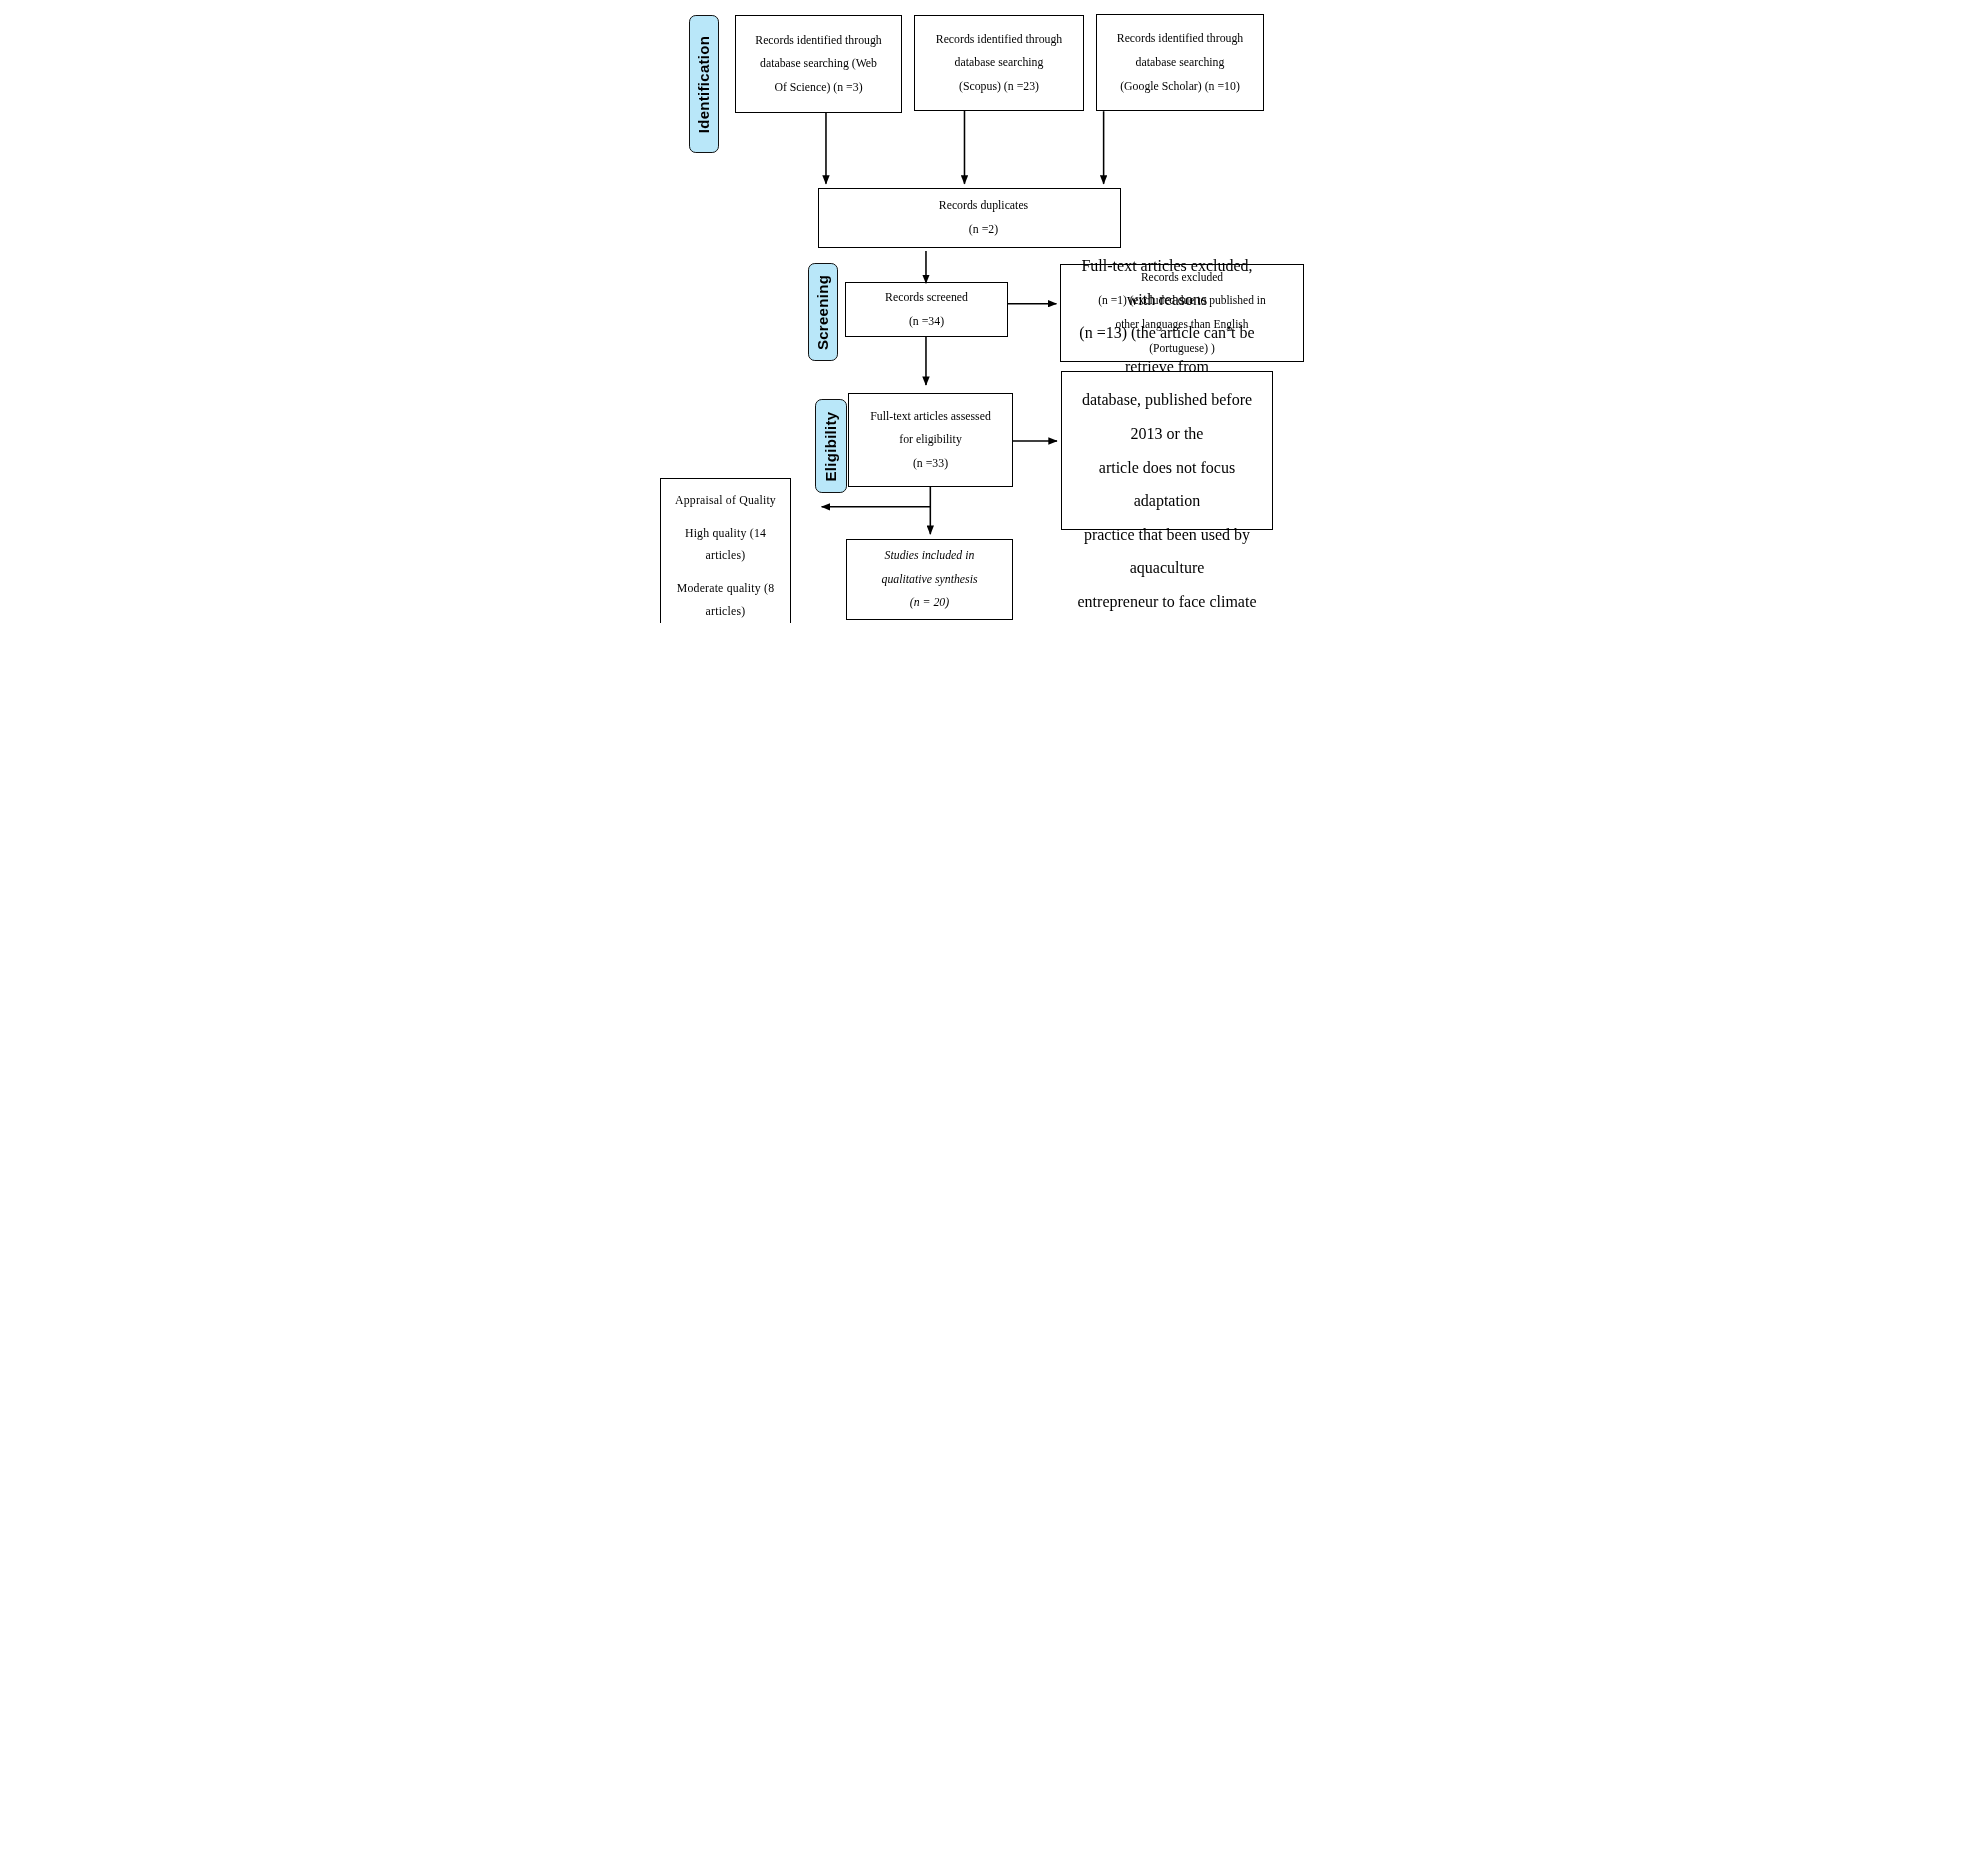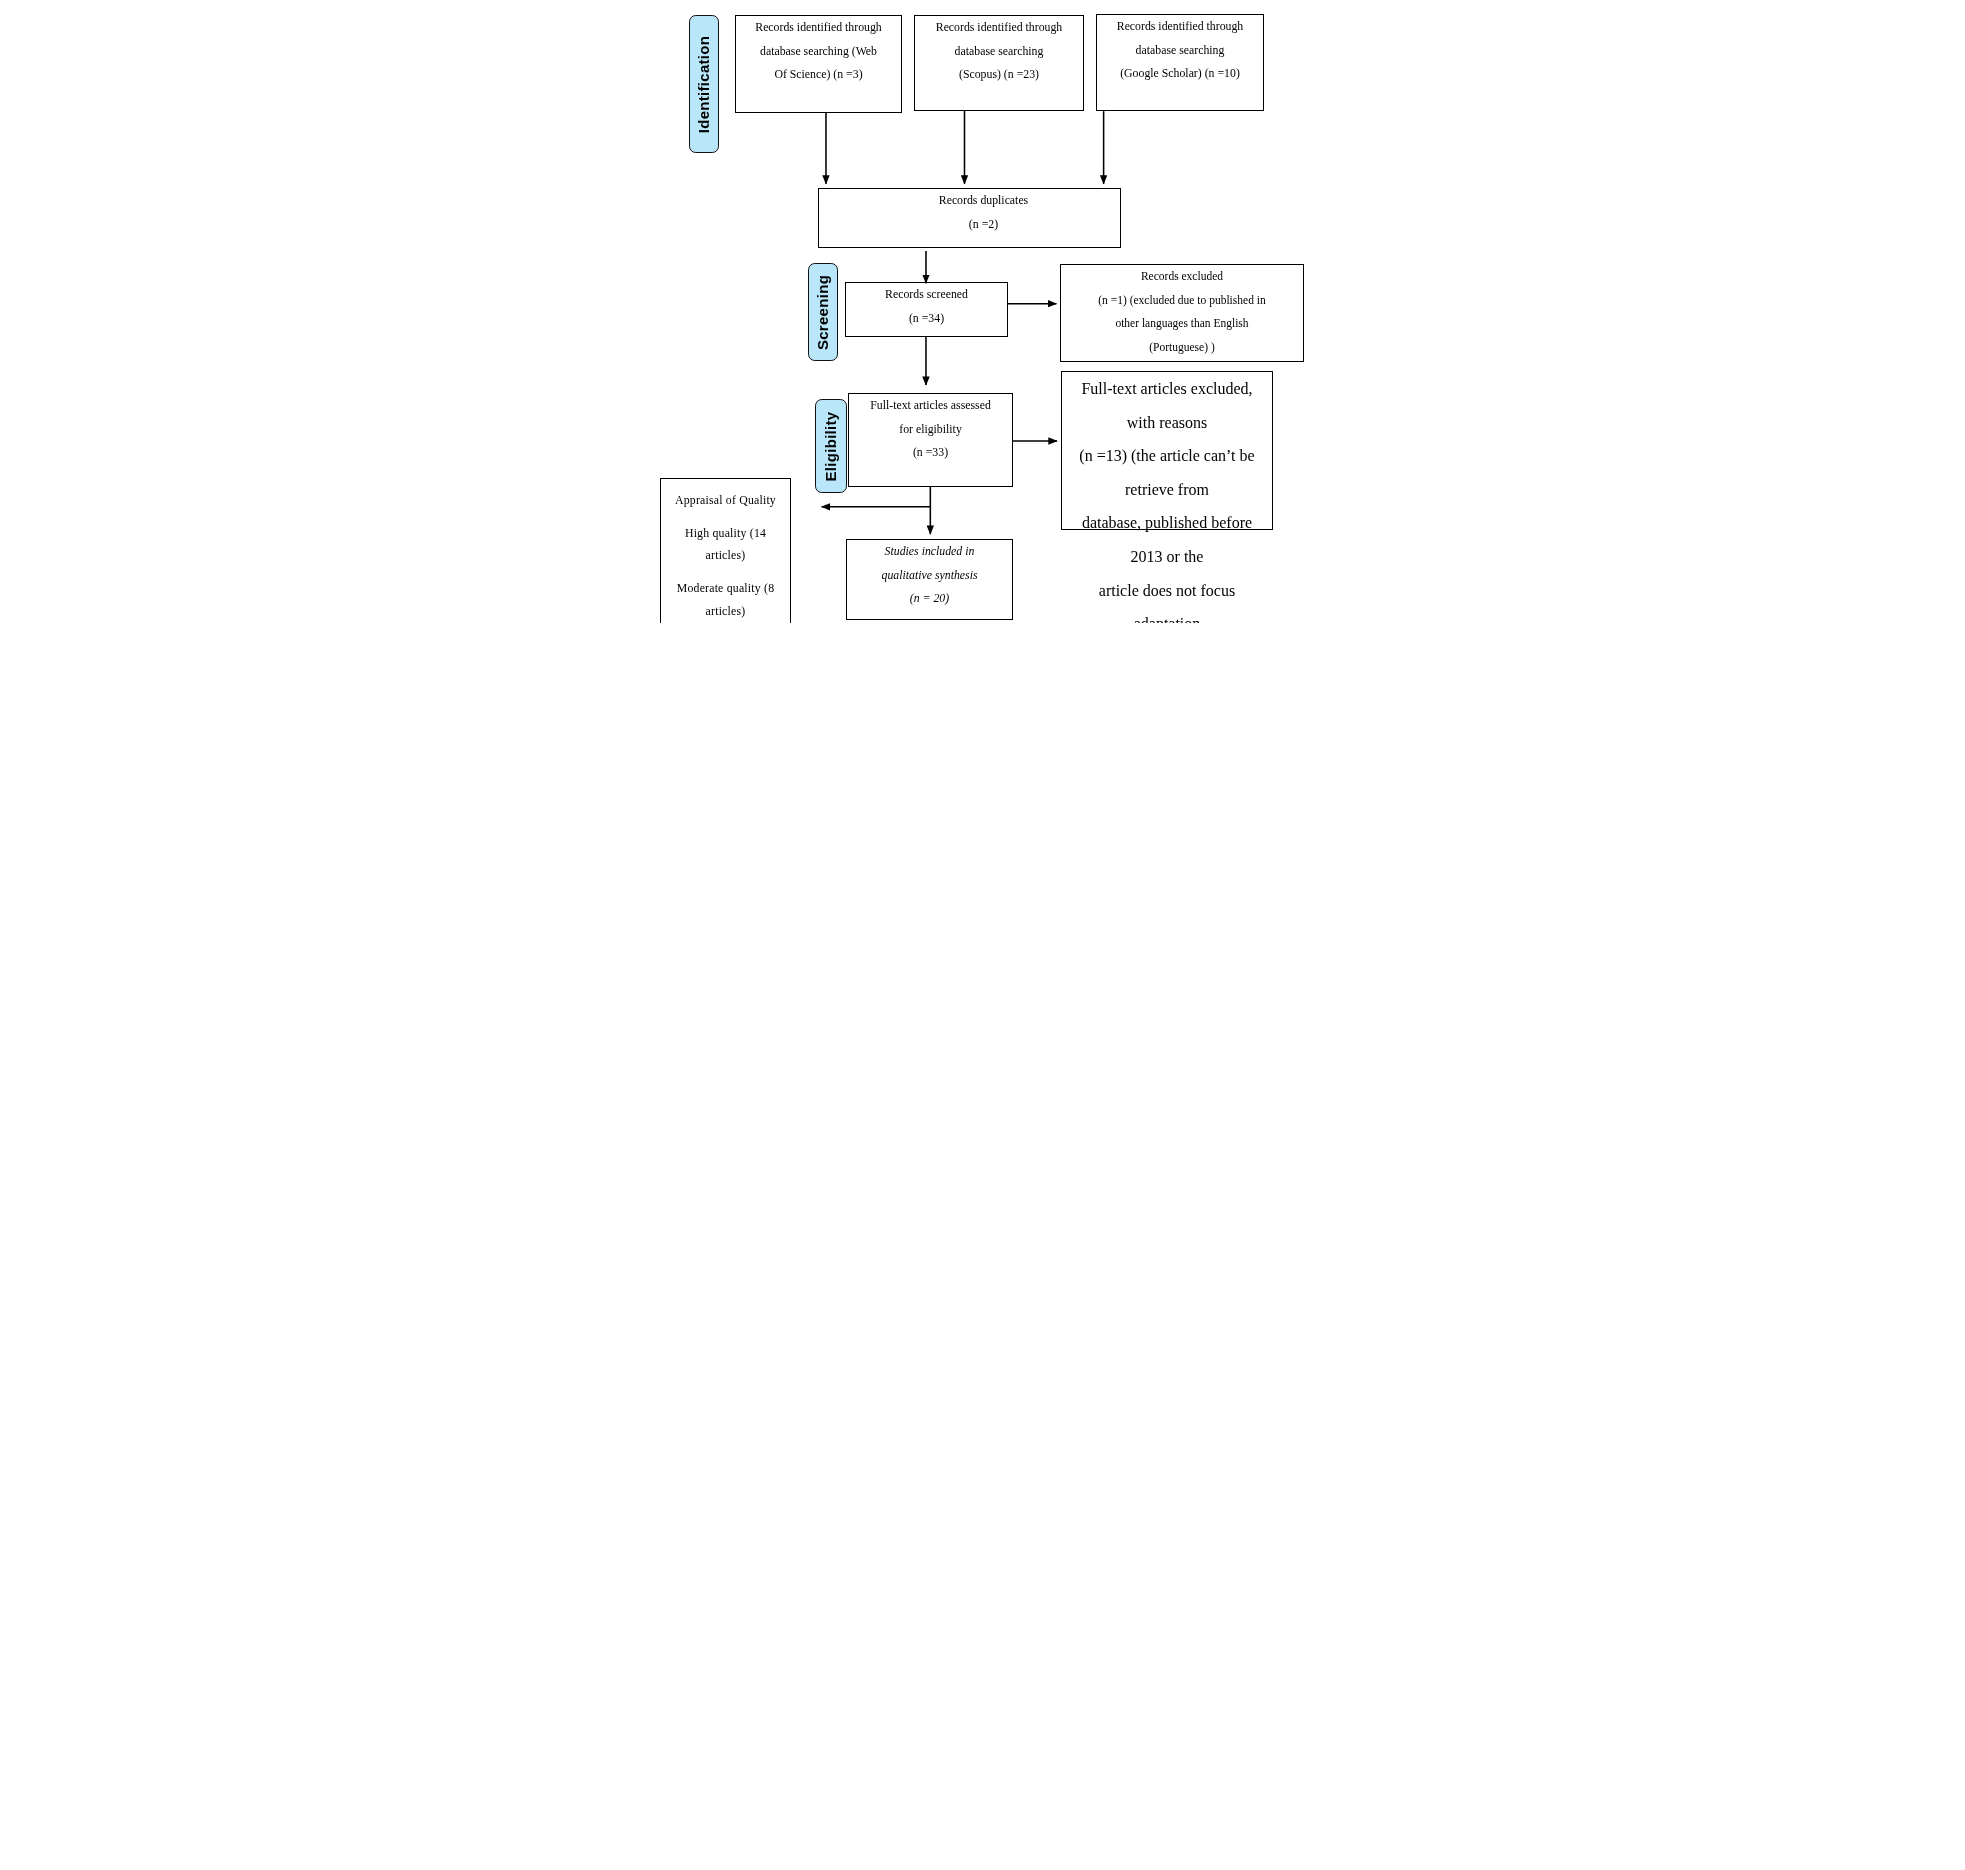--- a/index.html
+++ b/index.html
@@ -9,21 +9,21 @@
     margin:0 auto;
     background:#ffffff;
     font-family:"Liberation Serif", serif;
     color:#000;
   }
   .box{
     position:absolute;
     box-sizing:border-box;
     border:1.6px solid #000;
     background:#fff;
-    display:flex;justify-content:center;
+    display:flex;align-items:center;justify-content:center;
     text-align:center;
     font-size:11.8px;
     line-height:2.0;
   }
   .box .txt{white-space:pre-line;width:100%;padding:0 3.7px;}
   .tab{
     position:absolute;
     box-sizing:border-box;
     border:1.6px solid #111;
     border-radius:6.8px;

